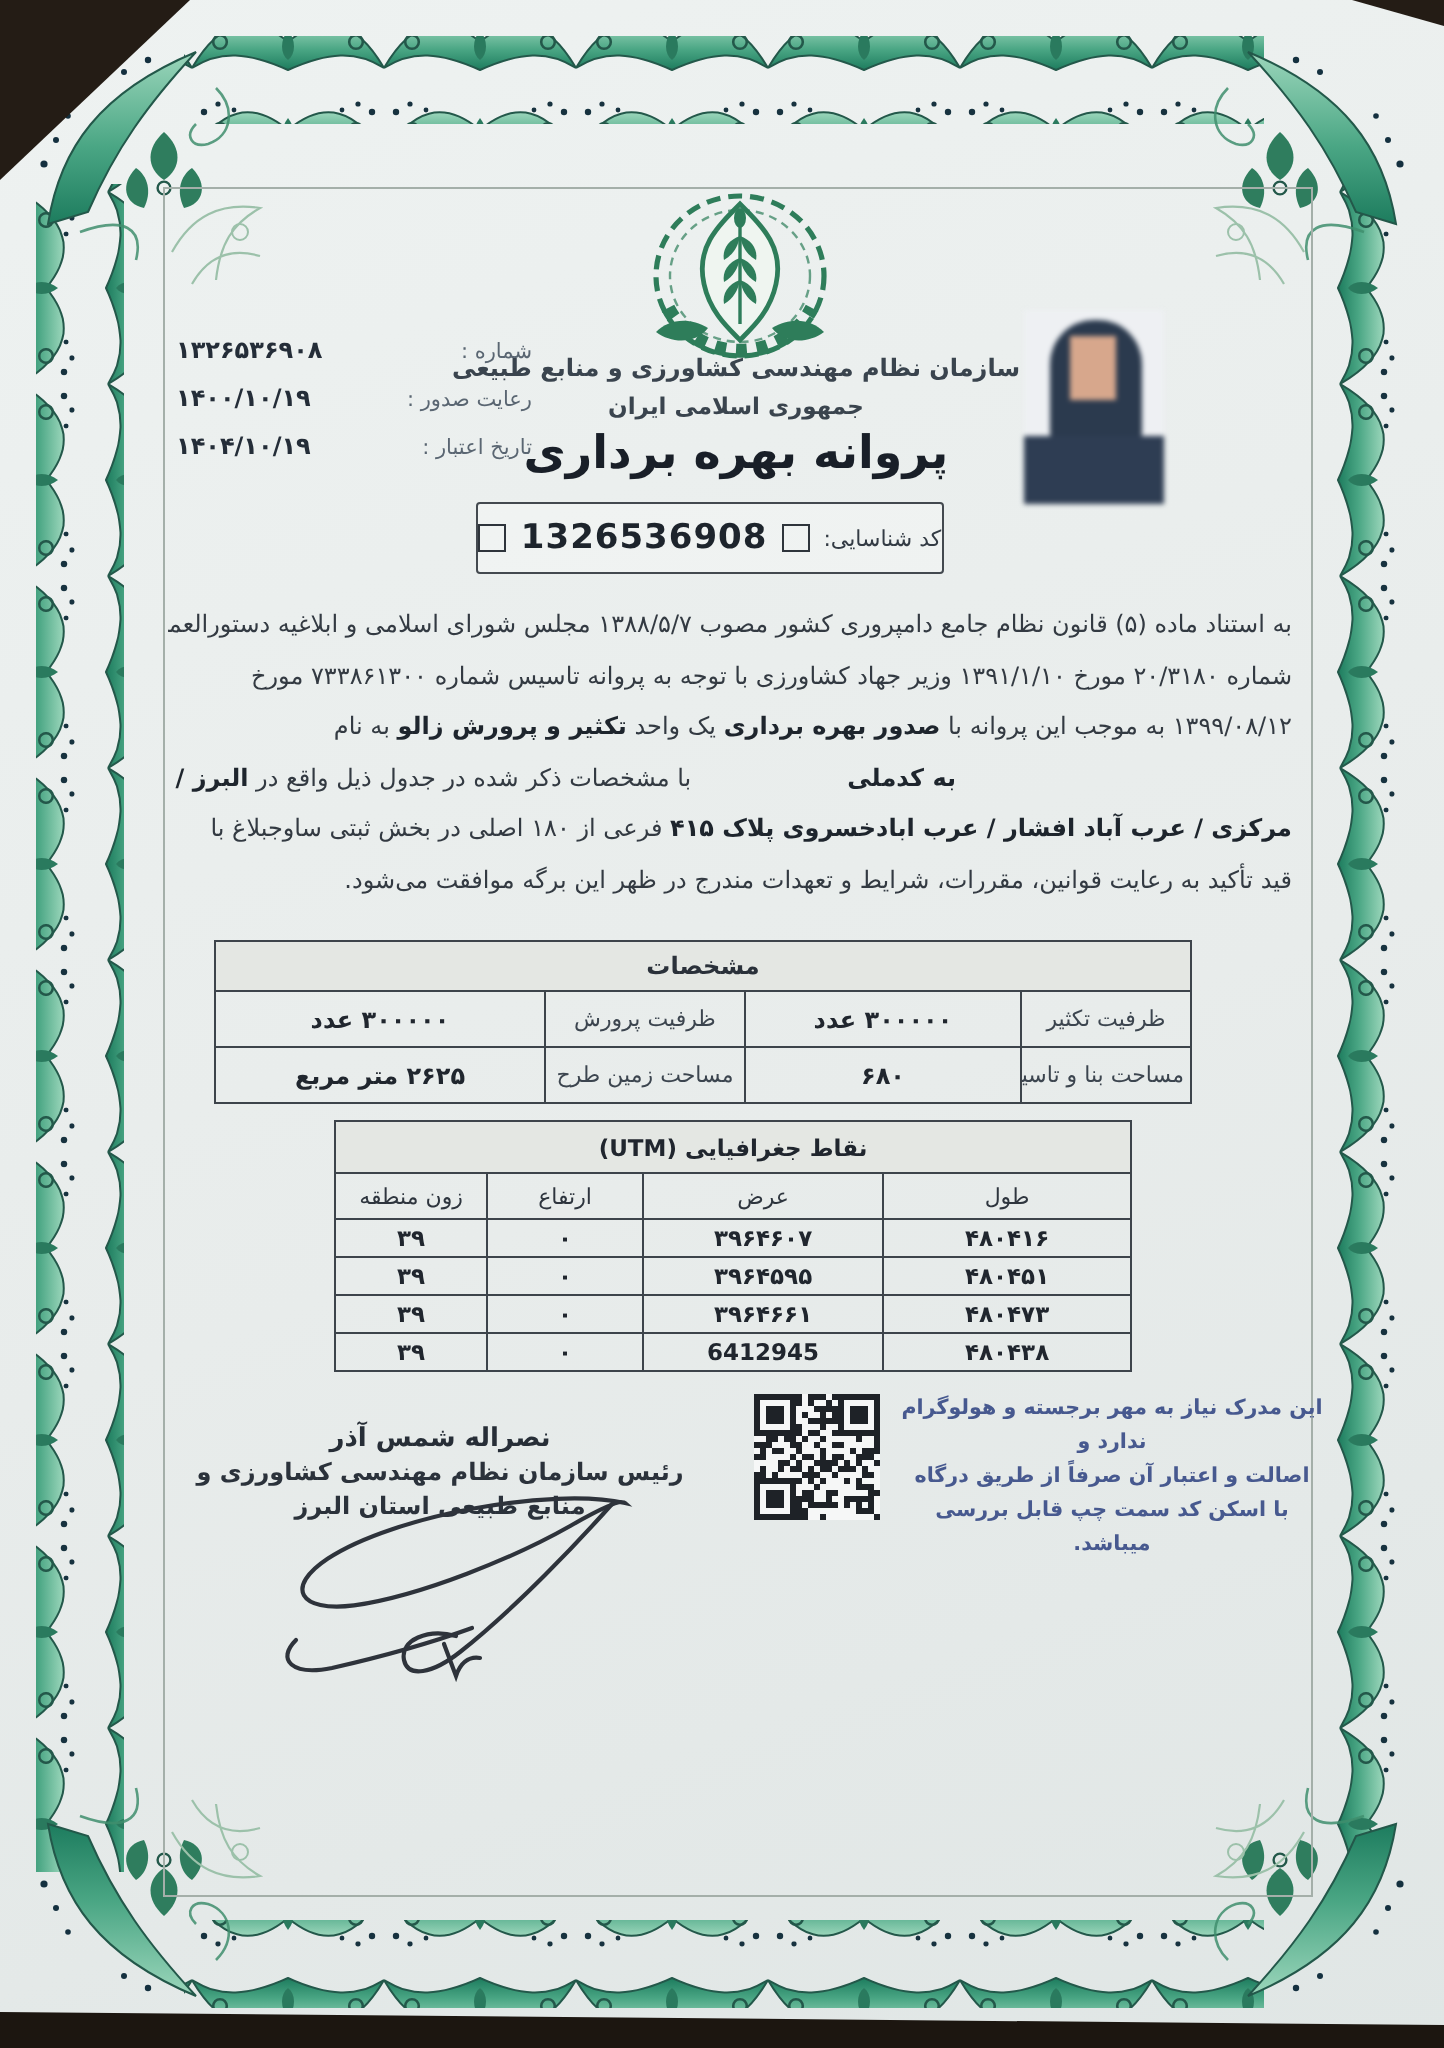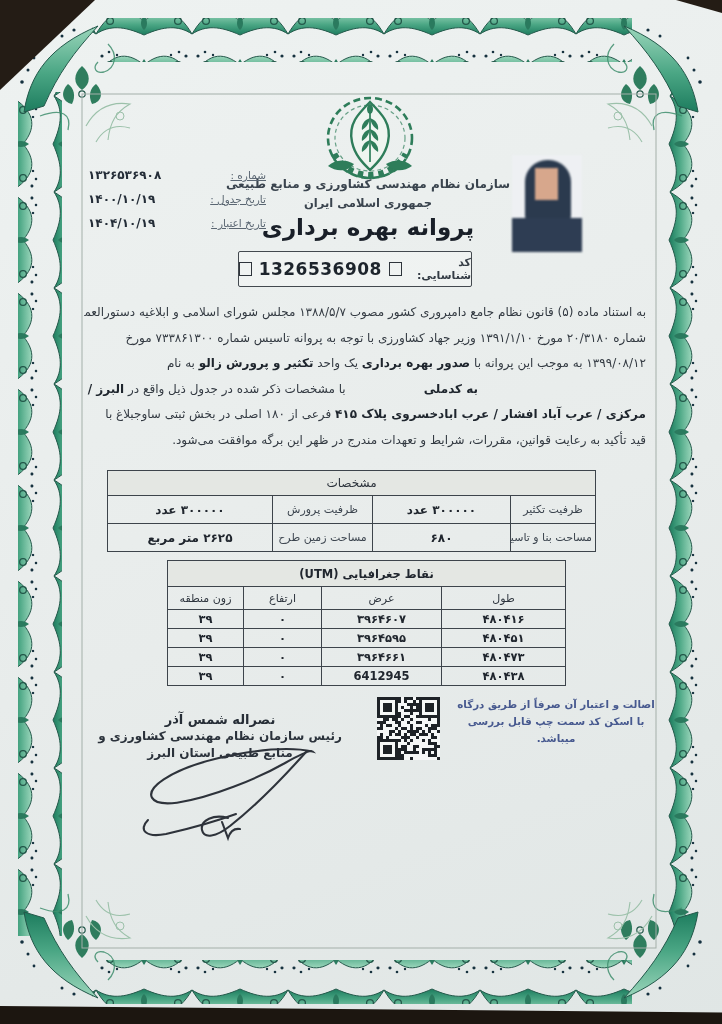--- a/index.html
+++ b/index.html
@@ -15,49 +15,49 @@
   .frame-svg{position:absolute;left:0;top:0;}
   
   .logo{position:absolute;left:316px;top:92px;width:108px;height:92px;}
   .org-block{position:absolute;left:218px;top:174px;width:300px;text-align:center;direction:rtl;}
   .org-line1{font-size:12px;font-weight:bold;color:#3a444e;line-height:20px;}
   .org-line2{font-size:11.5px;font-weight:bold;color:#3a444e;line-height:18px;}
   .doc-title{position:absolute;left:208px;top:214px;width:320px;text-align:center;direction:rtl;
     font-size:23px;font-weight:bold;color:#191f28;}
   .meta{position:absolute;left:88px;top:168px;width:178px;direction:rtl;}
   .meta-row{display:flex;justify-content:space-between;align-items:baseline;margin-bottom:10px;}
-  .meta-label{font-size:10.5px;color:#5a6672;text-decoration:underline;}
+  .meta-label{font-size:10.5px;color:#5a6672;}
   .meta-value{font-size:12px;font-weight:bold;color:#242d38;}
   .photo{position:absolute;left:512px;top:155px;width:70px;height:97px;background:#eef0f3;
     overflow:hidden;filter:blur(1.3px);}
   .photo .hood{position:absolute;top:5px;left:13px;width:46px;height:66px;background:#2b3a4e;
     border-radius:22px 22px 10px 10px;}
   .photo .face{position:absolute;top:13px;left:23px;width:23px;height:32px;background:#d7a78c;}
   .photo .shoulders{position:absolute;bottom:0;left:0;width:100%;height:34px;background:#2e3d53;}
   .idbox{position:absolute;left:238px;top:251px;width:232px;height:34px;border:1.6px solid #43494f;
     border-radius:2px;display:flex;direction:rtl;align-items:center;justify-content:center;gap:7px;
     background:rgba(255,255,255,0.25);}
-  .id-label{font-size:11px;font-weight:bold;color:#333b44;}
+  .id-label{font-size:11px;font-weight:normal;color:#333b44;}
   .cb{width:12px;height:12px;border:1.6px solid #2e343b;display:inline-block;background:transparent;}
   .id-value{font-size:17px;font-weight:bold;color:#1d242c;direction:ltr;letter-spacing:0.5px;}
   
   .para{position:absolute;left:84px;top:300px;width:562px;direction:rtl;
     font-size:12px;color:#333a42;}
   .pline{white-space:nowrap;overflow:hidden;height:25.5px;line-height:25.5px;text-align:right;}
   .pline b{color:#1e252d;}
   .gap-lg{display:inline-block;width:168px;}
   .gap-md{display:inline-block;width:78px;}
   
   table{border-collapse:collapse;direction:rtl;table-layout:fixed;}
   .specs{position:absolute;left:107px;top:470px;width:488px;}
   .utm{position:absolute;left:167px;top:560px;width:398px;}
   td,th{border:1.2px solid #3d444b;text-align:center;vertical-align:middle;padding:0 3px;
     overflow:hidden;white-space:nowrap;}
   .specs td,.specs th,.utm td,.utm th{border-color:#3d444b;}
-  .t-title{font-size:12px;font-weight:normal;color:#2a313a;height:24px;background:#e4e7e3;}
+  .t-title{font-size:12px;font-weight:bold;color:#2a313a;height:24px;background:#e4e7e3;}
   .specs .lbl{font-size:11px;color:#3c454f;height:27px;}
   .specs .val{font-size:12px;font-weight:bold;color:#20262e;height:27px;}
   .utm .t-title{height:25px;background:#e4e7e3;}
   .utm th{font-size:11px;font-weight:normal;color:#2e353e;height:22px;}
   .utm td{font-size:11.5px;font-weight:bold;color:#20262e;height:18px;}
   
   .signer{position:absolute;left:92px;top:692px;width:256px;text-align:center;direction:rtl;margin-top:19px;}
   .signer-name{font-size:13px;font-weight:bold;color:#272e37;line-height:17px;}
   .signer-title{font-size:12px;font-weight:bold;color:#2b323b;line-height:17px;}
   .sig-svg{position:absolute;left:118px;top:742px;}
@@ -161,21 +161,21 @@
     <div class="org-line2">جمهوری اسلامی ایران</div>
   </div>
   <div class="doc-title">پروانه بهره برداری</div>
 
   <div class="meta">
     <div class="meta-row">
       <span class="meta-label">شماره :</span>
       <span class="meta-value">۱۳۲۶۵۳۶۹۰۸</span>
     </div>
     <div class="meta-row">
-      <span class="meta-label">تاریخ جدول :</span>
+      <span class="meta-label">رعایت صدور :</span>
       <span class="meta-value">۱۴۰۰/۱۰/۱۹</span>
     </div>
     <div class="meta-row">
       <span class="meta-label">تاریخ اعتبار :</span>
       <span class="meta-value">۱۴۰۴/۱۰/۱۹</span>
     </div>
   </div>
 
   <div class="photo">
     <div class="hood"></div>
@@ -721,20 +721,21 @@
       <div class="qm"></div>
       <div class="qm"></div>
       <div class="qm"></div>
       <div class="qm"></div>
       <div class="qm"></div>
       <div class="qm"></div>
       <div class="qm on"></div>
     </div>
 
   <div class="verify">
+    <div class="verify-line">این مدرک نیاز به مهر برجسته و هولوگرام ندارد و</div>
     <div class="verify-line">اصالت و اعتبار آن صرفاً از طریق درگاه</div>
     <div class="verify-line">با اسکن کد سمت چپ قابل بررسی میباشد.</div>
   </div>
 
 </div>
 
 <div class="shade shade-tl"></div>
 <div class="shade shade-tr"></div>
 <div class="shade shade-bottom"></div>
 

